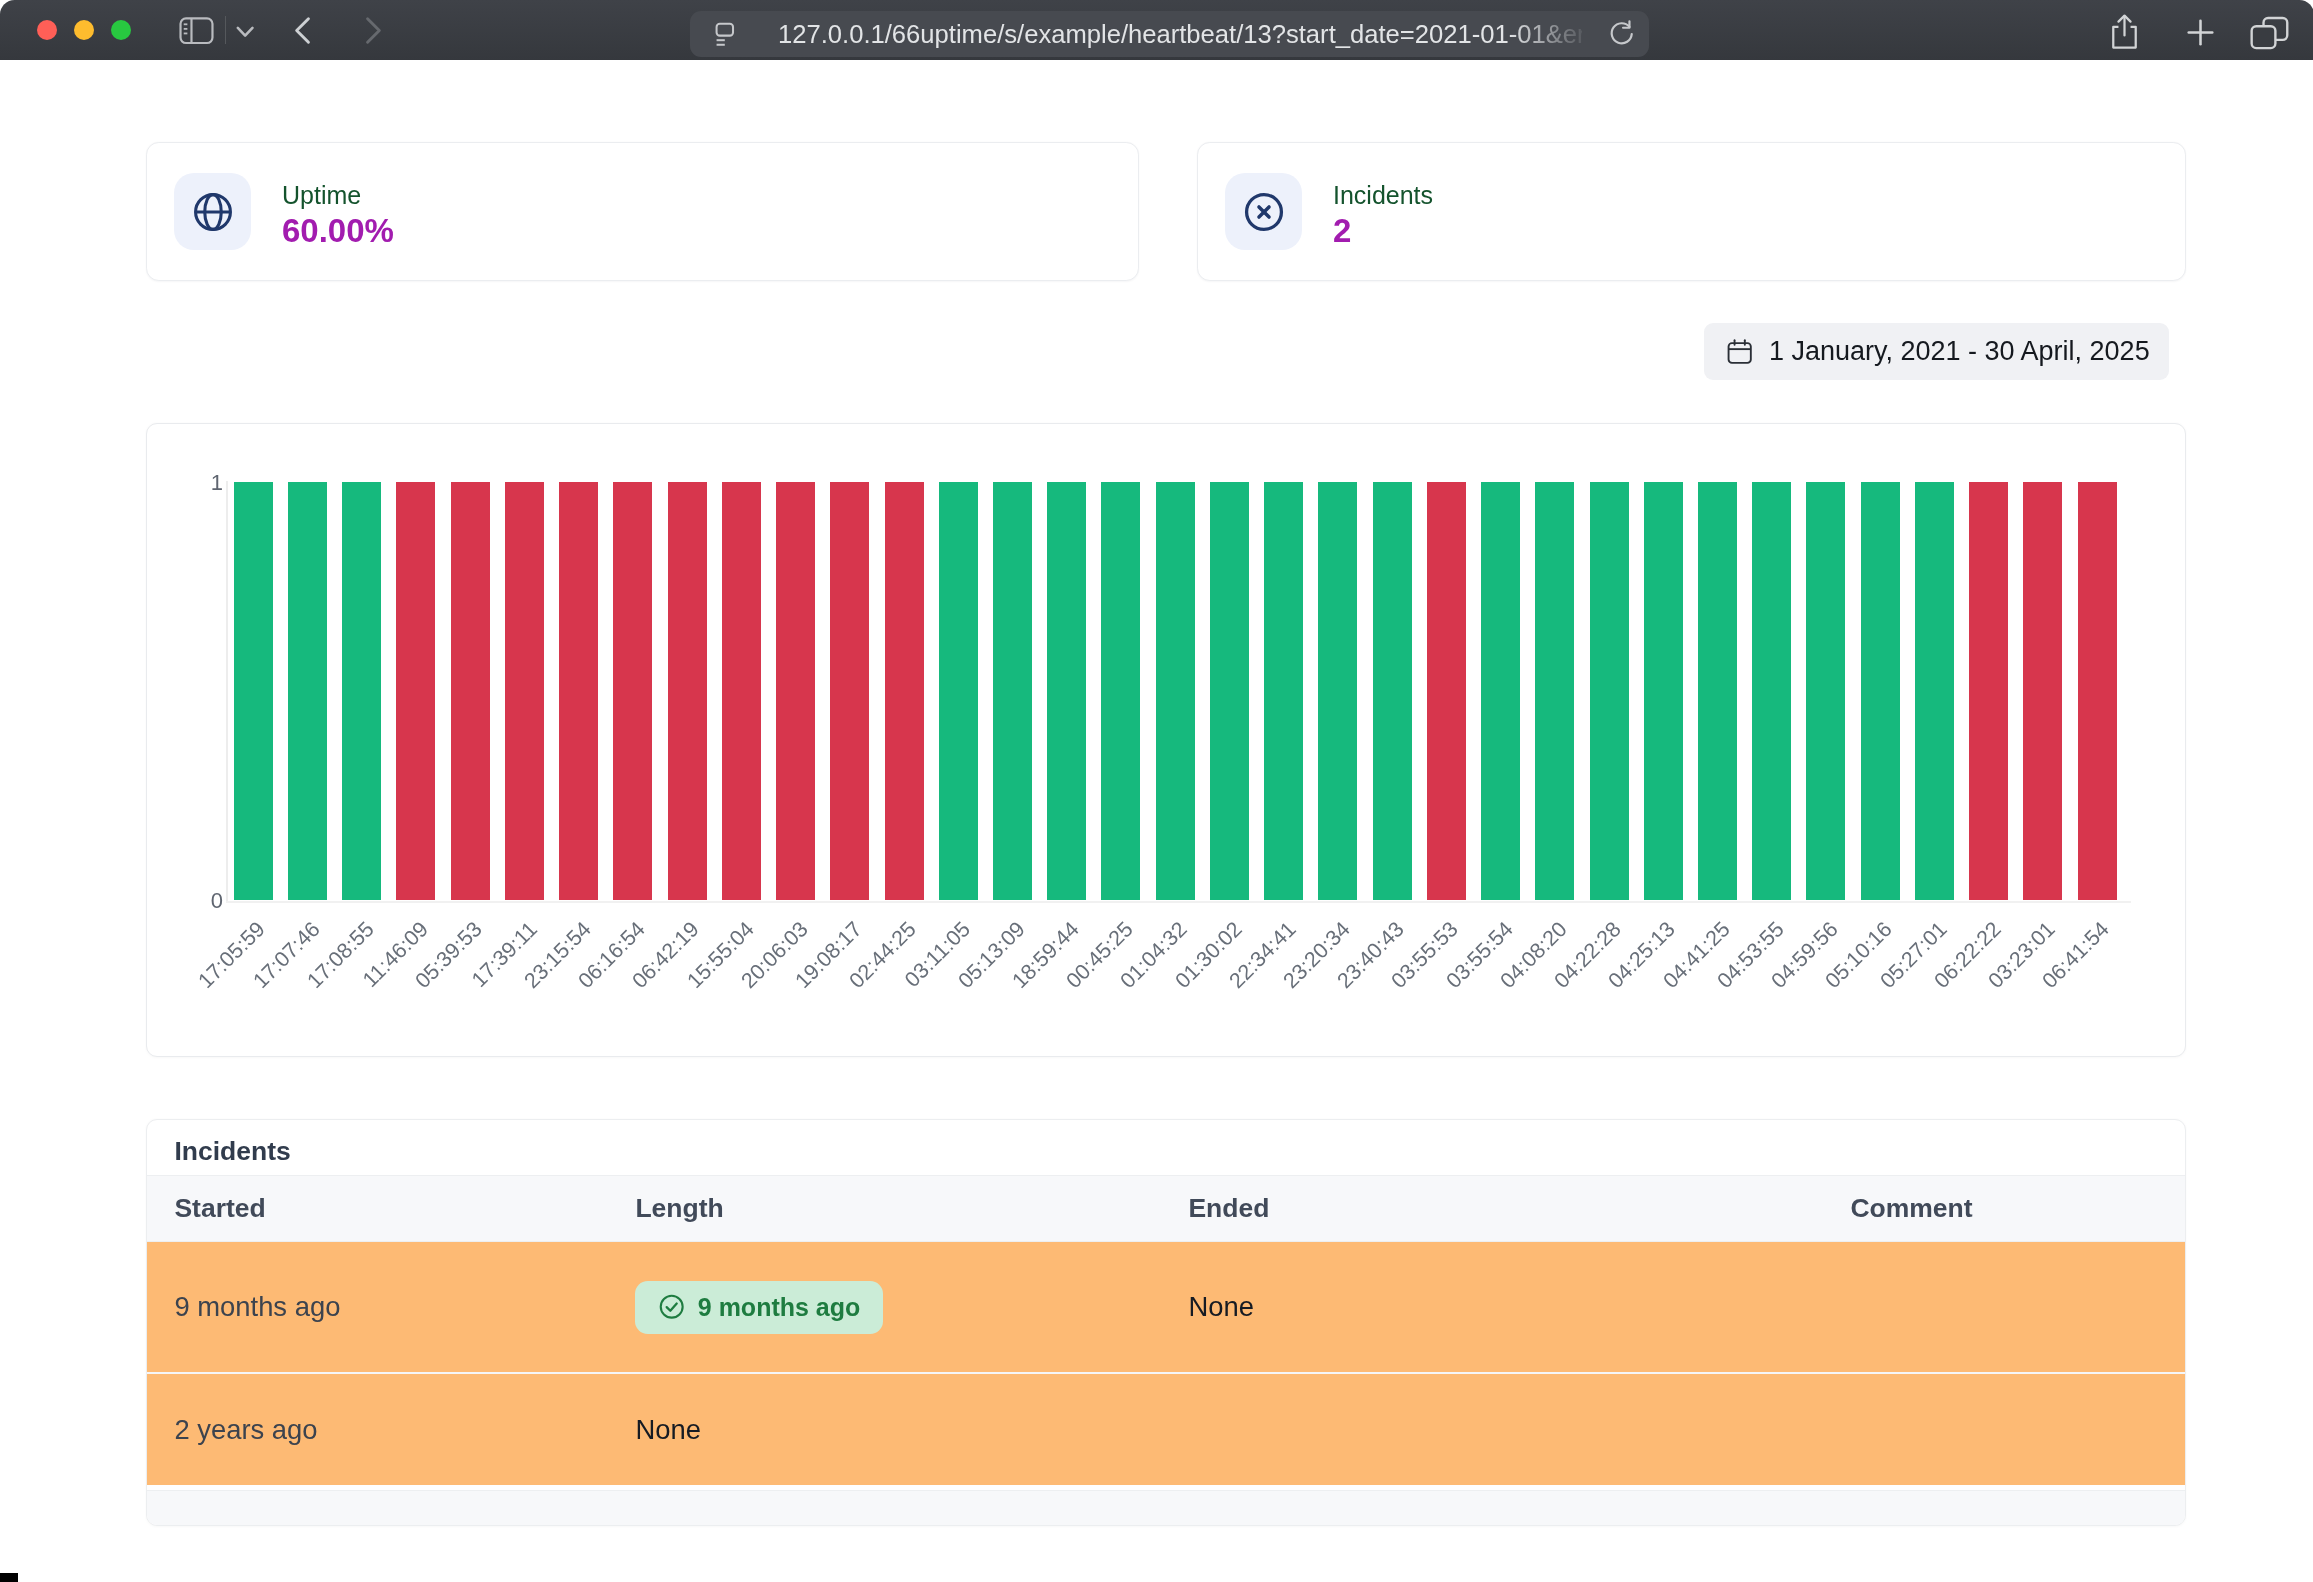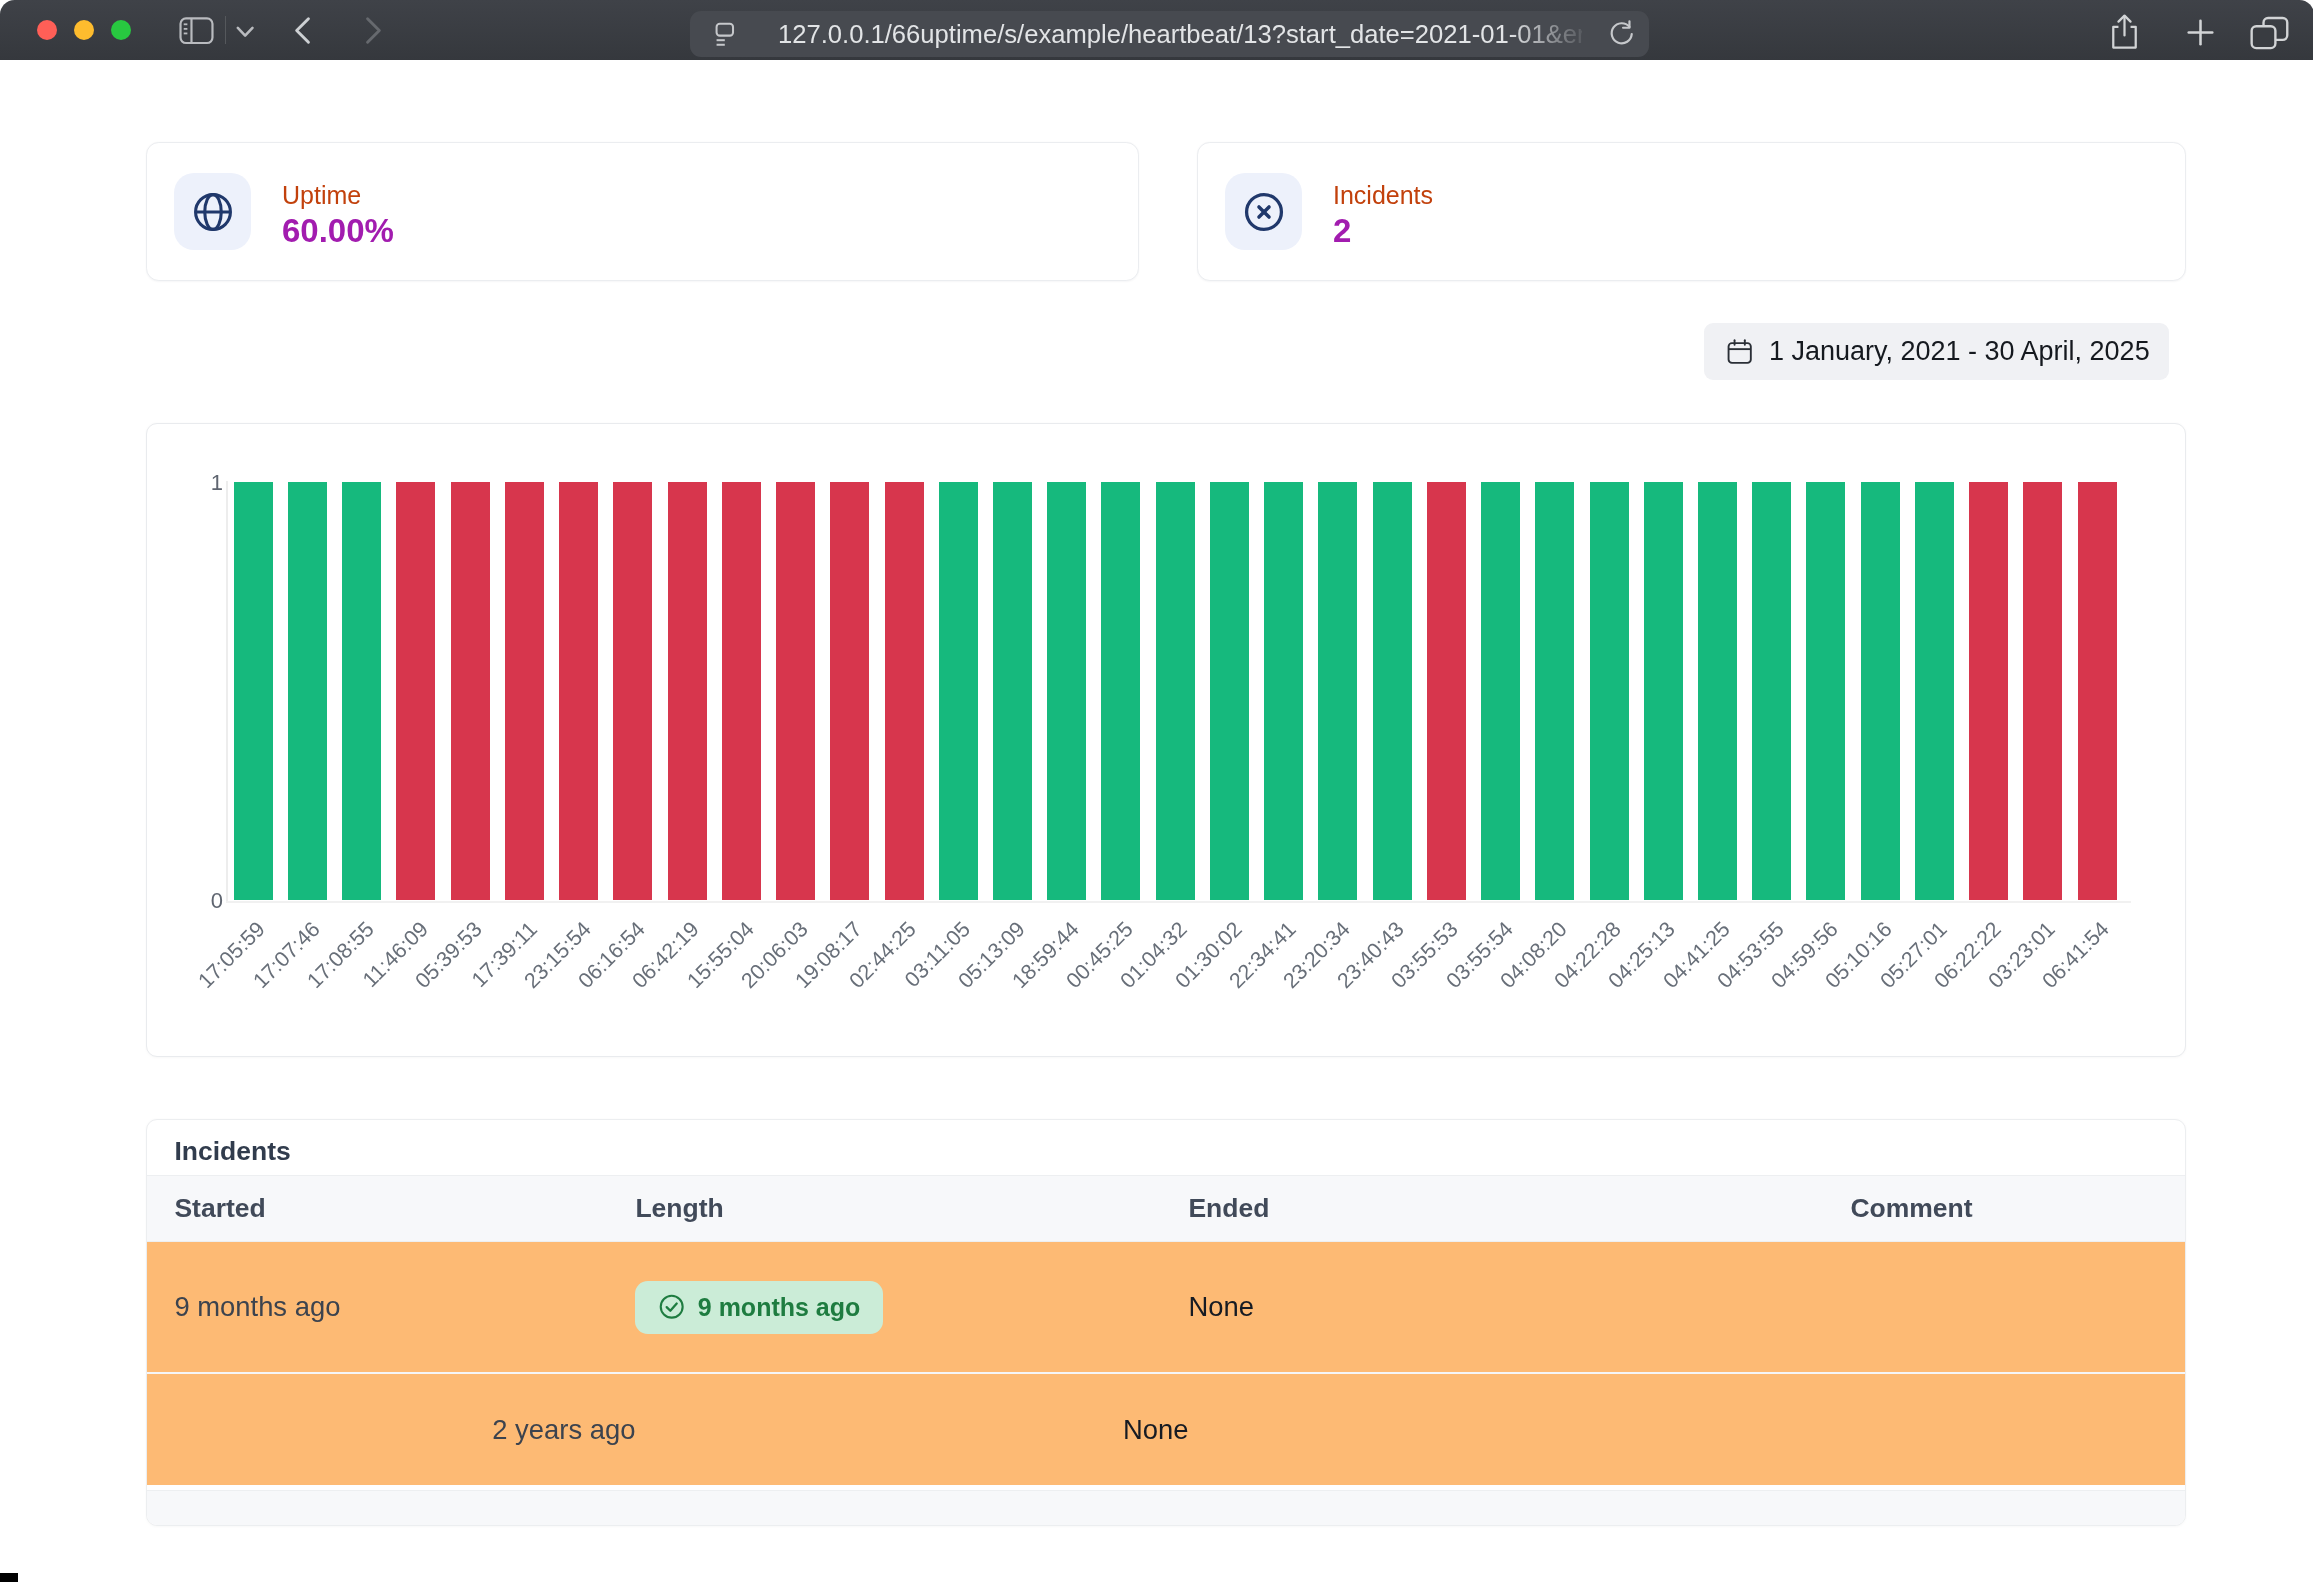--- a/index.html
+++ b/index.html
@@ -18,21 +18,21 @@
             font-size:25.6px;color:#e2e4e6;white-space:nowrap;overflow:hidden;}
   .url-fade{position:absolute;right:58px;top:1.8px;width:82px;height:42px;
             background:linear-gradient(90deg,rgba(71,74,80,0),#474a50);}
   
   .card{position:absolute;background:#fff;border:0.9px solid #ebedf0;border-radius:12.8px;
         box-shadow:0 0.9px 1.8px rgba(16,24,40,.04);}
   #card-uptime{left:146px;top:142px;width:991px;height:137px;}
   #card-incidents{left:1197px;top:142px;width:987px;height:137px;}
   .icon-sq{position:absolute;left:27.4px;top:30px;width:77px;height:77px;border-radius:20px;
            background:#edf1fb;display:flex;align-items:center;justify-content:center;}
-  .stat-label{position:absolute;left:135px;top:38px;font-size:25px;color:#c2410c;}
+  .stat-label{position:absolute;left:135px;top:38px;font-size:25px;color:#14532d;}
   .stat-value{position:absolute;left:135px;top:69px;font-size:33px;font-weight:700;color:#a21caf;}
   
   .date-btn{position:absolute;left:1704px;top:323px;width:465px;height:57px;border-radius:9.1px;
             background:#f0f1f4;display:flex;align-items:center;padding-left:22px;box-sizing:border-box;
             gap:15.5px;cursor:pointer;}
   .date-text{font-size:27px;color:#15191f;}
   
   .chart-card{position:absolute;left:146px;top:423px;width:2038px;height:632px;background:#fff;
               border:0.9px solid #e9ebee;border-radius:11px;box-shadow:0 0.9px 2.7px rgba(0,0,0,.03);}
   .ytick{position:absolute;width:46px;text-align:right;font-size:22px;color:#5f6570;}
@@ -50,21 +50,21 @@
               box-shadow:0 0.9px 2.7px rgba(0,0,0,.03);}
   .tbl-title{position:absolute;left:27.4px;top:15.5px;font-size:26.5px;font-weight:700;color:#313c4d;}
   .grid-row{display:grid;grid-template-columns:461px 553px 662px 1fr;padding-left:27.4px;
             box-sizing:border-box;align-items:center;width:2038px;}
   .thead{position:absolute;left:0;top:55px;height:67px;background:#f7f8fa;
          border-top:0.9px solid #edeff1;border-bottom:0.9px solid #edeff1;
          font-size:26.5px;font-weight:700;color:#414a59;}
   .tbody{position:absolute;left:0;top:122px;width:2038px;}
   .t-row{background:#fdba74;border-bottom:2.7px solid #f5f6f8;}
   .t-row:nth-child(1){height:132px;}
-  .t-row:nth-child(2){height:111px;border-bottom:none;text-align:right;}
+  .t-row:nth-child(2){height:111px;border-bottom:none;}
   .cell-started{font-size:27.4px;color:#3c434e;}
   .cell-plain{font-size:27.4px;color:#161b23;}
   .badge{display:inline-flex;align-items:center;gap:12px;background:#cbecd7;color:#1e7c40;
          border-radius:12.8px;padding:12px 23px;font-size:25px;font-weight:700;width:max-content;}
   .tfoot{position:absolute;left:0;bottom:0;width:2038px;height:34px;background:#f7f8fa;
          border-top:0.9px solid #edeff1;}
   .artifact{position:absolute;left:0;top:1573px;width:18.3px;height:9.1px;background:#000;}
 </style>
 </head>
 <body>

